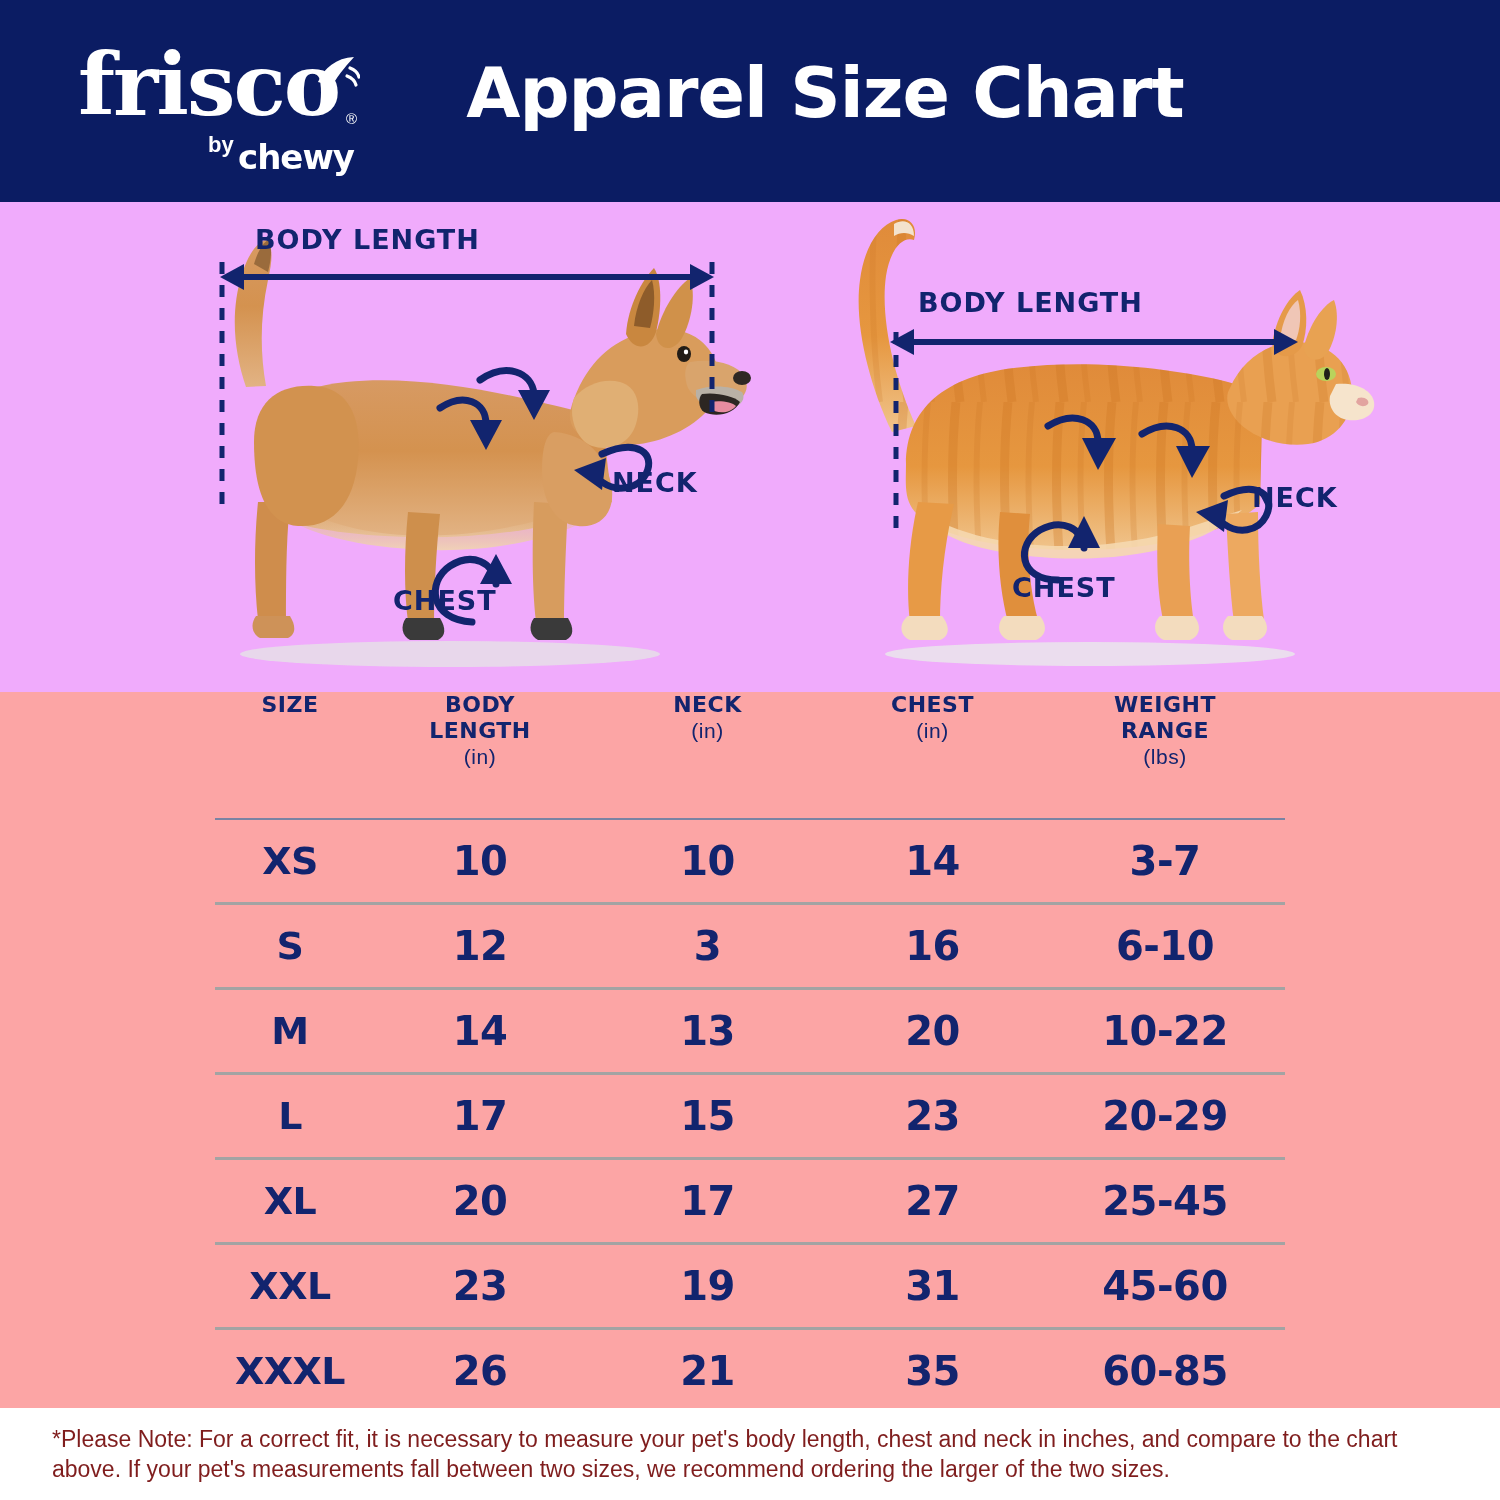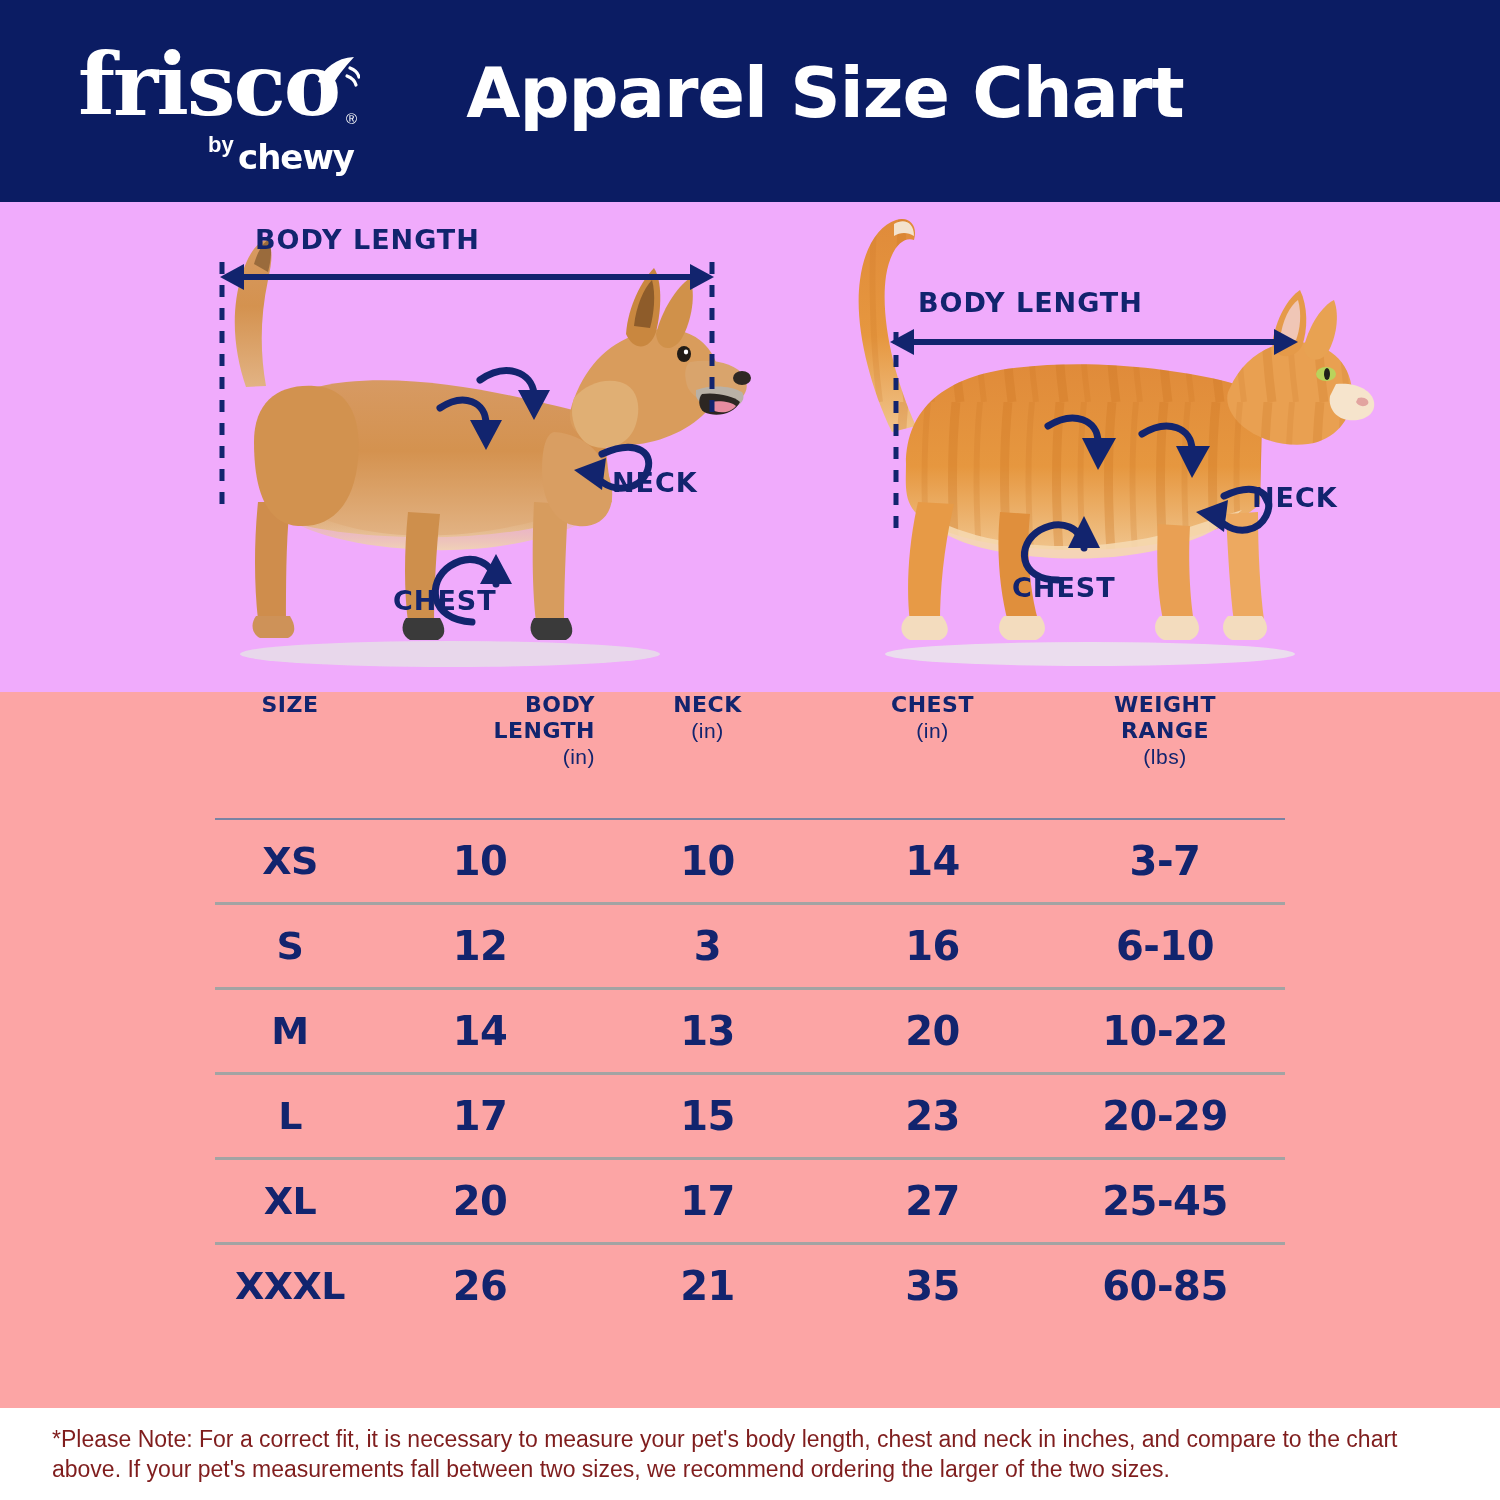--- a/index.html
+++ b/index.html
@@ -98,21 +98,21 @@
     padding:0;
     vertical-align:top;
     line-height:26px;
     height:126px;
   }
   .tbl th .unit{
     display:block;font-weight:400;font-size:21px;
     font-family:"Liberation Sans",sans-serif;
   }
   .tbl th:first-child{ width:150px; }
-  .tbl th.c-bl{ width:230px;text-align:right; }
+  .tbl th.c-bl{ width:230px; }
   .tbl th.c-nk{ width:225px; }
   .tbl th.c-ch{ width:225px; }
   .tbl th.c-wt{ width:240px; }
 
   .tbl thead tr{ border-bottom:2px solid #7A83A3; }
   .tbl tbody tr{ border-bottom:3px solid #a3a3a3; }
   .tbl tbody tr:last-child{ border-bottom:none; }
 
   .tbl td{
     text-align:center;
@@ -411,20 +411,27 @@
             <td>20-29</td>
           </tr>
           <tr>
             <td class="size-cell">XL</td>
             <td>20</td>
             <td>17</td>
             <td>27</td>
             <td>25-45</td>
           </tr>
           <tr>
+            <td class="size-cell">XXL</td>
+            <td>23</td>
+            <td>19</td>
+            <td>31</td>
+            <td>45-60</td>
+          </tr>
+          <tr>
             <td class="size-cell">XXXL</td>
             <td>26</td>
             <td>21</td>
             <td>35</td>
             <td>60-85</td>
           </tr>
         </tbody>
     </table>
   </div>
 

